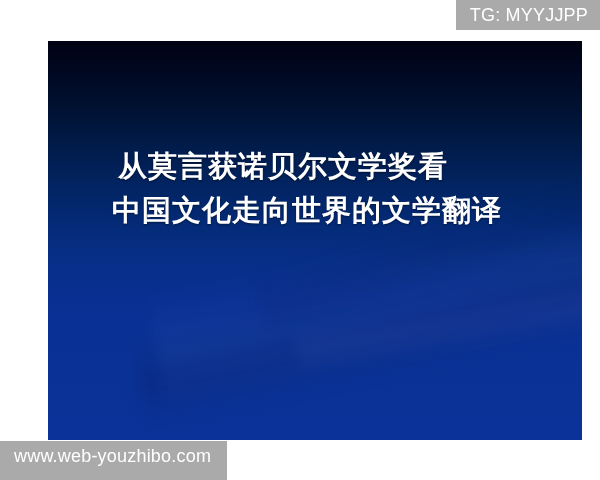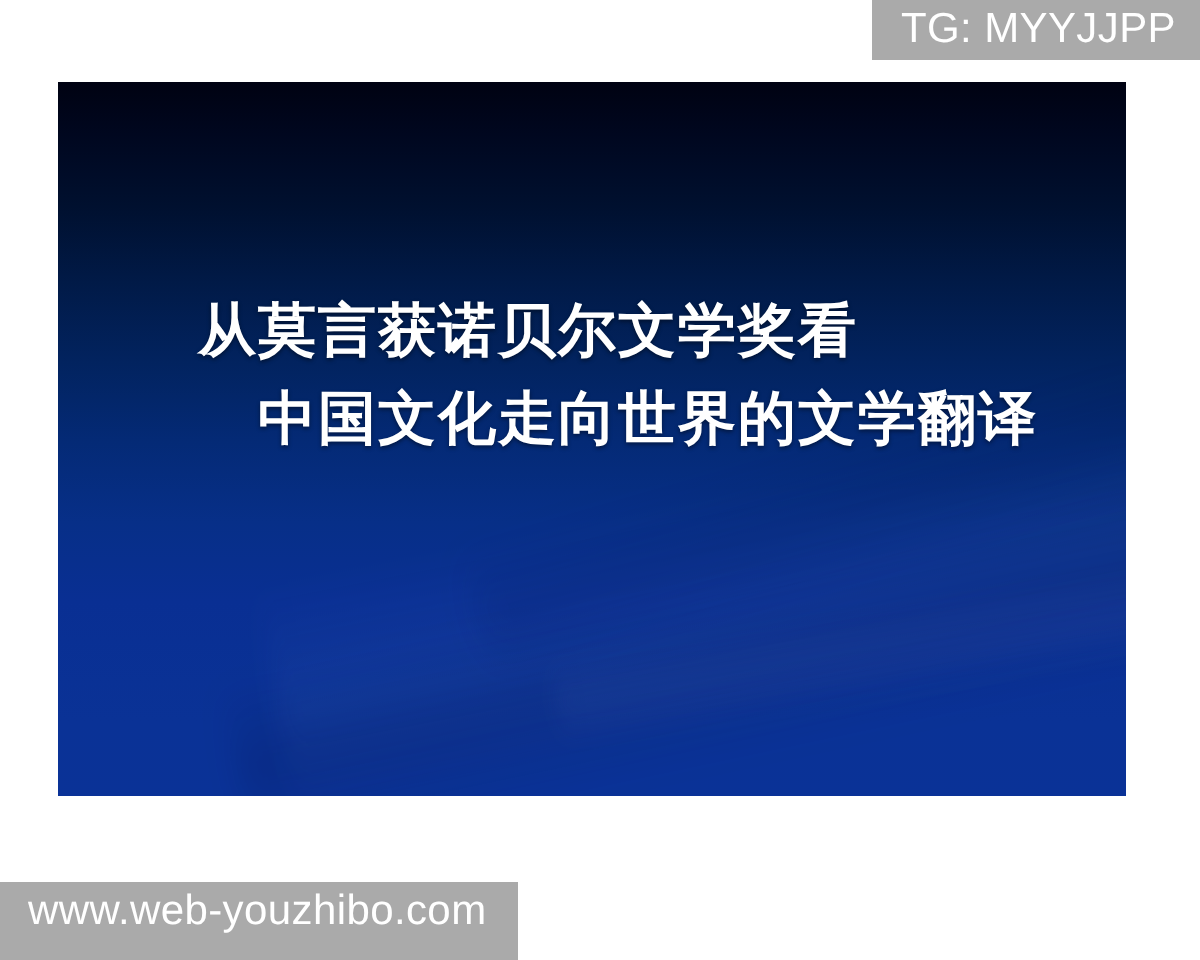--- a/index.html
+++ b/index.html
@@ -20,24 +20,24 @@
     position: absolute;
     left: 0; top: 0;
     width: 600px;
     height: 480px;
     background: #ffffff;
   }
 
   
   #slide {
     position: absolute;
-    left: 29px;
+    left: 48px;
     top: 41px;
     width: 534px;
-    height: 357px;
+    height: 399px;
     overflow: hidden;
     background:
       linear-gradient(180deg,
         #000212 0px,
         #00071f 26px,
         #00102f 62px,
         #011a47 100px,
         #02235f 140px,
         #042a76 180px,
         #072f88 220px,
@@ -117,21 +117,21 @@
     display: block;
     color: #ffffff;
     font-weight: bold;
     font-size: 29px;
     line-height: 44px;
     letter-spacing: 1px;
     white-space: pre;
     text-shadow: 0 1px 2px rgba(0,0,0,0.45);
   }
   #title-line-1 { padding-left: 70px; }
-  #title-line-2 { padding-left: 100px; }
+  #title-line-2 { padding-left: 64px; }
 
   #subtitle-block {
     position: absolute;
     left: 0;
     top: 228px;
     width: 534px;
   }
   #subtitle-text {
     display: block;
     padding-left: 190px;
@@ -144,21 +144,21 @@
     text-shadow: 0 1px 2px rgba(0,0,0,0.40);
   }
 
   
   .watermark-bar {
     position: absolute;
     background: #aaaaaa;
     color: #ffffff;
     display: flex;
     align-items: center;
-    font-size: 21px;
+    font-size: 18px;
     letter-spacing: 0.2px;
     white-space: nowrap;
   }
   #watermark-top {
     right: 0;
     top: 0;
     height: 30px;
     padding: 0 12px 0 14px;
   }
   #watermark-bottom {

